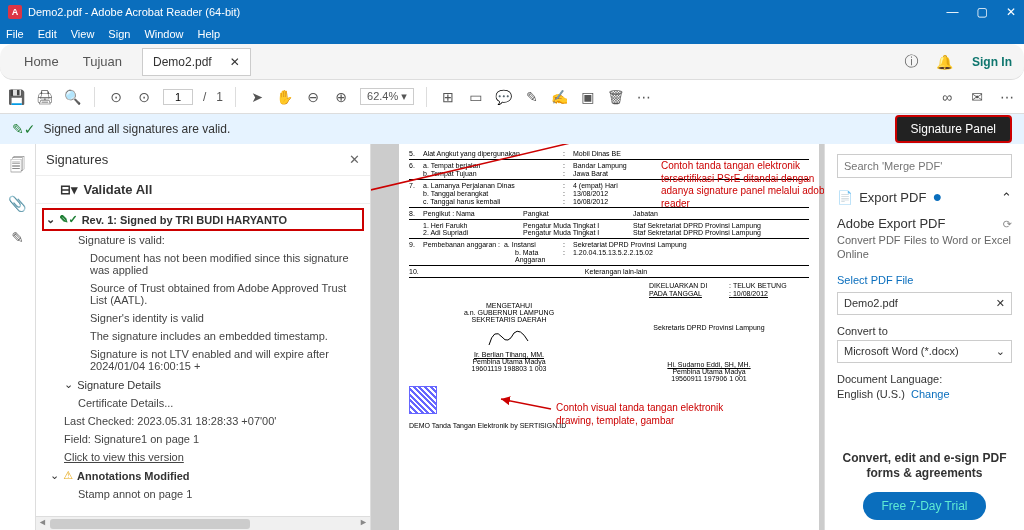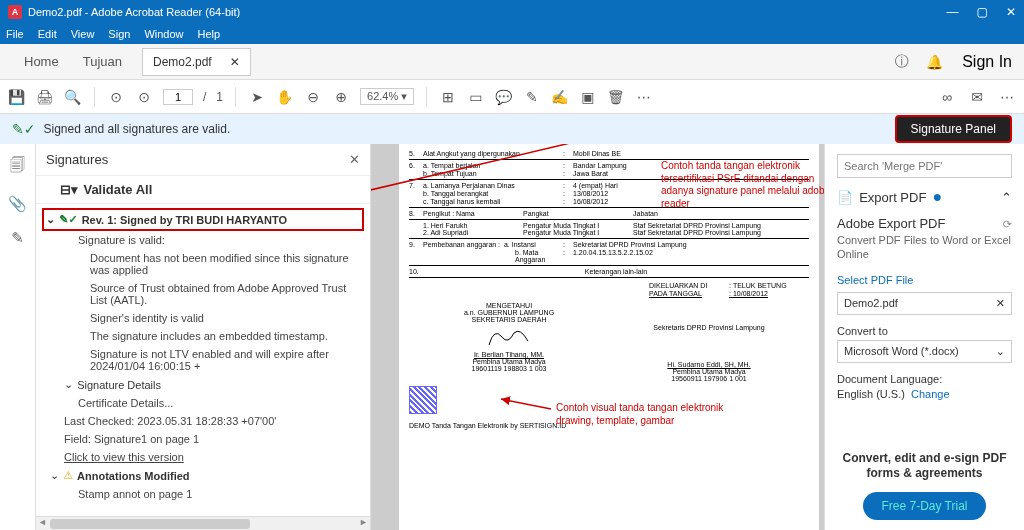--- a/index.html
+++ b/index.html
@@ -9,25 +9,25 @@
 .titlebar { height: 24px; background: #0a6ebd; display: flex; align-items: center; padding: 0 8px; color: #fff; font-size: 11px; }
 .titlebar .app-icon { width: 14px; height: 14px; background: #dc3545; border-radius: 2px; margin-right: 6px; display: flex; align-items: center; justify-content: center; font-size: 9px; font-weight: bold; }
 .titlebar .title { flex: 1; }
 .titlebar .win-controls { display: flex; gap: 18px; font-size: 12px; }
 .titlebar .win-controls span { cursor: pointer; }
 
 
 .menubar { height: 20px; background: #0a6ebd; display: flex; align-items: center; padding: 0 6px; font-size: 11px; color: #fff; gap: 14px; }
 
 
-.tabbar { height: 36px; background: #f5f5f5; border-bottom: 1px solid #ddd; display: flex; align-items: center; padding: 0 12px; }
+.tabbar { height: 36px; background: #f5f5f5; border-bottom: 1px solid #ddd; display: flex; align-items: center; padding: 0 12px; border-radius: 13px; }
 .tabbar .navbtn { padding: 6px 12px; color: #555; font-size: 13px; }
 .tabbar .tab { display: flex; align-items: center; padding: 6px 10px; border: 1px solid #ccc; background: #fff; margin-left: 8px; font-size: 12px; gap: 18px; }
 .tabbar .right { margin-left: auto; display: flex; align-items: center; gap: 18px; color: #666; font-size: 14px; }
-.signin { font-weight: 400; color: #000000; font-size: 16px; }
+.signin { font-weight: 700; color: #0f766e; font-size: 12px; }
 
 
 .toolbar { height: 34px; border-bottom: 1px solid #ddd; display: flex; align-items: center; padding: 0 8px; gap: 10px; color: #555; }
 .toolbar .sep { width: 1px; height: 20px; background: #ddd; margin: 0 2px; }
 .toolbar .ticon { width: 18px; display: flex; justify-content: center; font-size: 14px; cursor: pointer; }
 .toolbar .pagebox { width: 30px; border: 1px solid #ccc; padding: 1px 3px; text-align: center; font-size: 11px; }
 .toolbar .zoombox { border: 1px solid #ccc; padding: 1px 6px; font-size: 11px; }
 .toolbar .right-tools { margin-left: auto; display: flex; gap: 12px; }
 
 

